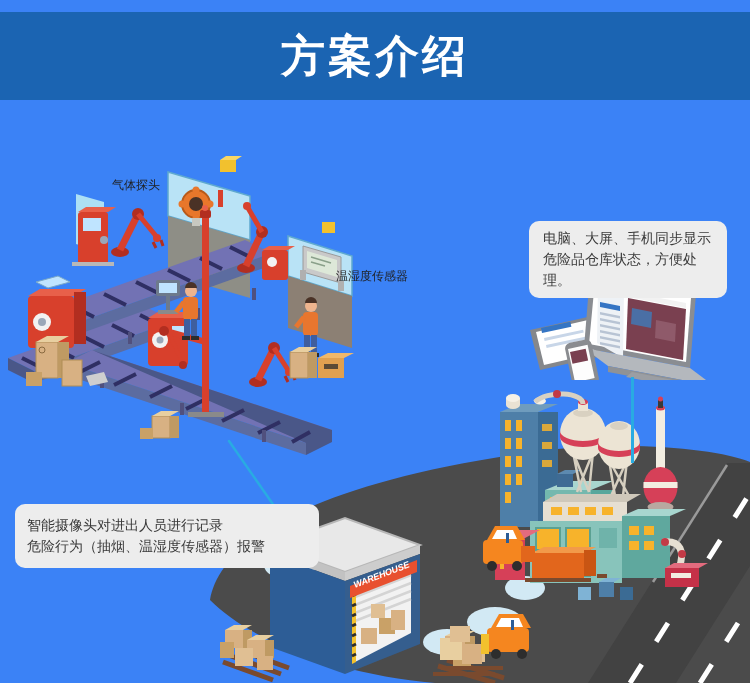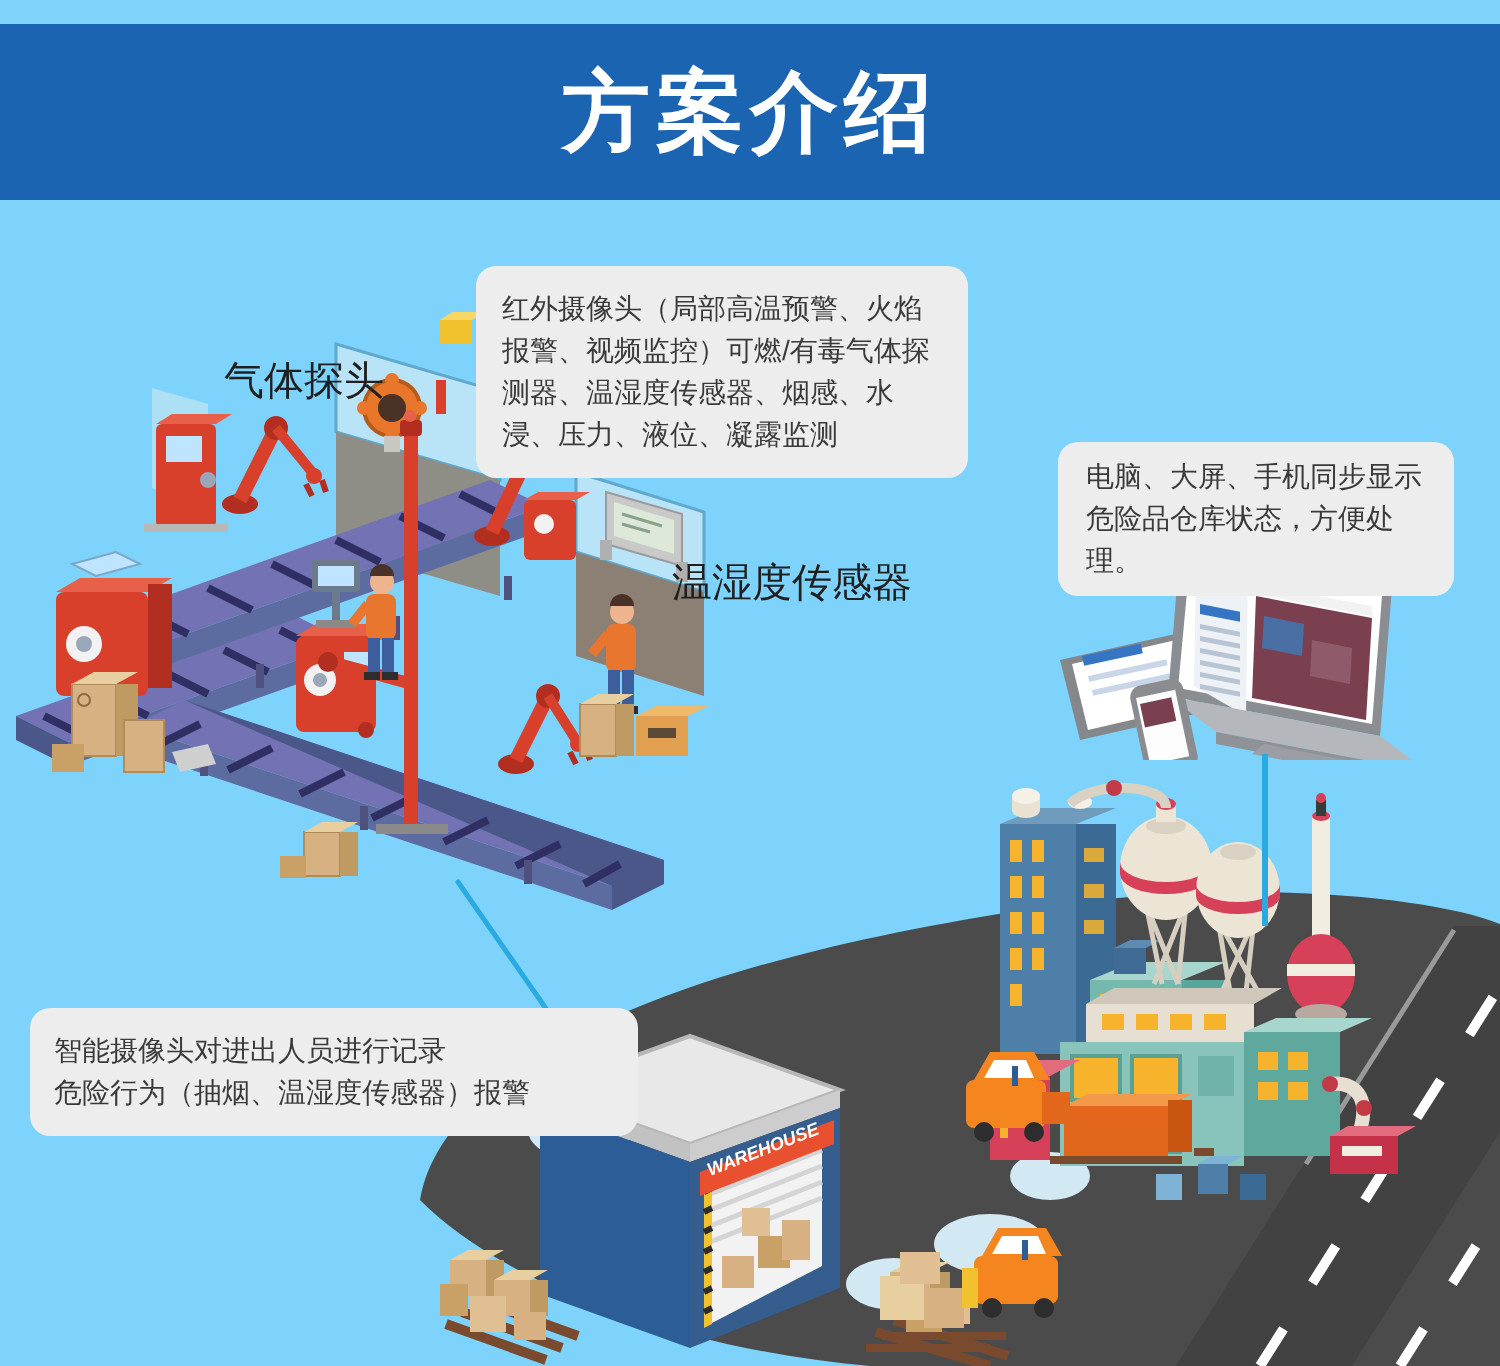--- a/index.html
+++ b/index.html
@@ -1,31 +1,31 @@
 <!DOCTYPE html>
 <html><head>
 <meta charset="utf-8">
 <style>
   html,body{margin:0;padding:0;background:#ffffff;}
-  .page{position:relative;width:750px;height:683px;background:#7dd3fc;overflow:hidden;
+  .page{position:relative;width:750px;height:683px;background:#3b82f6;overflow:hidden;
         font-family:"Liberation Sans","DejaVu Sans",sans-serif;}
   
   .banner{position:absolute;left:0;top:12px;width:750px;height:88px;background:#1b64b2;
           display:flex;align-items:center;justify-content:center;}
   .banner h1{margin:0;color:#ffffff;font-size:44px;font-weight:700;letter-spacing:3px;}
   
   .callout{position:absolute;background:#ededed;border-radius:10px;color:#3a3a3a;
            font-size:14px;line-height:21px;box-sizing:border-box;}
   .callout.c1{left:238px;top:133px;width:246px;padding:11px 13px;}
   .callout.c2{left:529px;top:221px;width:198px;padding:7px 14px;}
   .callout.c3{left:15px;top:504px;width:304px;padding:11px 12px;}
   
-  .flabel{position:absolute;color:#1f1f1f;font-size:20px;}
+  .flabel{position:absolute;color:#1f1f1f;font-size:12px;}
   .lbl-gas{left:112px;top:177px;}
-  .lbl-th{left:336px;top:278px;}
+  .lbl-th{left:336px;top:268px;}
   
   .vline{position:absolute;left:631px;top:377px;width:3px;height:86px;background:#29abe2;}
   .scene{position:absolute;}
 </style>
 </head>
 <body>
 
 <div class="page">
 
   <div class="banner">
@@ -470,23 +470,20 @@
       <rect x="40" y="81" width="20" height="34" transform="rotate(-12 40 81)" fill="#fdfdfd"></rect>
       <rect x="42" y="84" width="16" height="12" transform="rotate(-12 42 84)" fill="#7a4050"></rect>
     </g>
   </svg>
 
   <div class="vline"></div>
   <svg class="scene" style="left:226px;top:438px;" width="80" height="112" viewBox="0 0 80 112">
     <line x1="3" y1="3" x2="76" y2="108" stroke="#29abe2" stroke-width="2.5" stroke-linecap="round"></line>
   </svg>
 
-  <div class="callout c1">
-    <span>红外摄像头（局部高温预警、火焰报警、视频监控）可燃/有毒气体探测器、温湿度传感器、烟感、水浸、压力、液位、凝露监测</span>
-  </div>
   <div class="callout c2">
     <span>电脑、大屏、手机同步显示危险品仓库状态，方便处理。</span>
   </div>
   <div class="callout c3">
     <div>智能摄像头对进出人员进行记录</div>
     <div>危险行为（抽烟、温湿度传感器）报警</div>
   </div>
 
   <div class="flabel lbl-gas">气体探头</div>
   <div class="flabel lbl-th">温湿度传感器</div>

